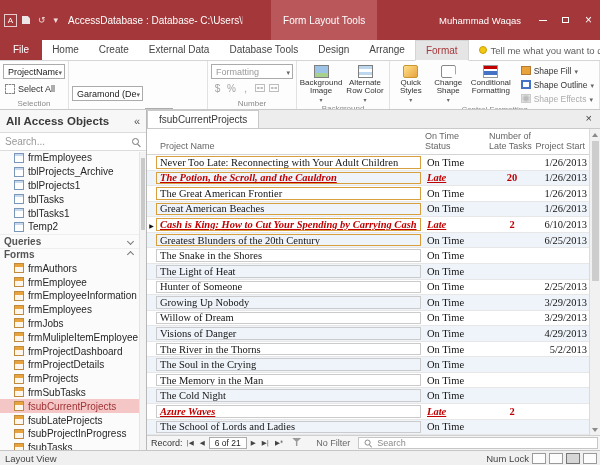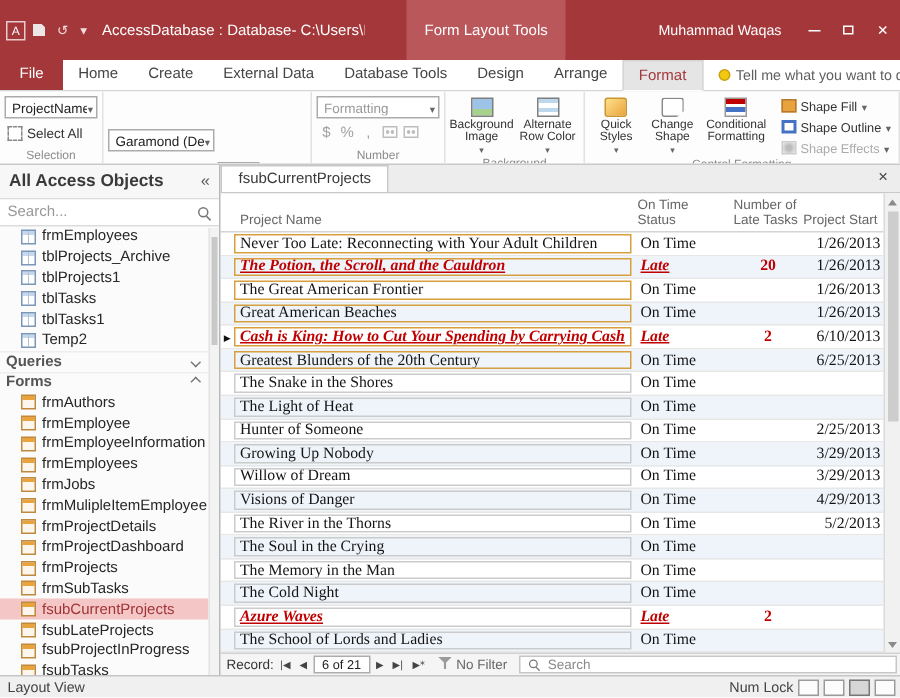--- a/index.html
+++ b/index.html
@@ -138,21 +138,21 @@
   .vspacer{flex:1;}
 
   .recordbar{flex:0 0 15px;background:#F5F5F5;border-top:1px solid #D0D0D0;display:flex;align-items:center;font-size:9px;color:#333;padding-left:4px;gap:2px;white-space:nowrap;}
   .rn{display:inline-flex;align-items:center;justify-content:center;height:12px;padding:0 2px;color:#444;font-size:6.5px;font-family:"DejaVu Sans",sans-serif;}
   .rn-first::after{content:"|◀";}
   .rn-prev::after{content:"◀";}
   .rn-next::after{content:"▶";}
   .rn-last::after{content:"▶|";}
   .rn-new::after{content:"▶*";}
   .rec-pos{background:#fff;border:1px solid #ACACAC;height:12px;line-height:11px;padding:0 5px;font-size:8.5px;color:#222;}
-  .filter-wrap{display:flex;gap:3px;margin-left:5px;color:#666;}
+  .filter-wrap{display:flex;gap:15px;margin-left:5px;color:#666;}
   .funnel{width:9px;height:8px;background:#9A9A9A;clip-path:polygon(0 0,100% 0,58% 45%,58% 100%,42% 100%,42% 45%);display:block;}
   .search-wrap{margin-left:6px;margin-right:2px;background:#fff;border:1px solid #C6C6C6;height:12px;display:flex;align-items:center;padding:0 4px;color:#8A8A8A;gap:4px;flex:1;}
 
   
   .statusbar{flex:0 0 15px;background:#F0F0F0;border-top:1px solid #C6C6C6;display:flex;align-items:center;font-size:9.5px;color:#444;padding:0 3px 0 5px;}
   .sb-right{margin-left:auto;display:flex;align-items:center;gap:3px;}
   .vicon{width:14px;height:11px;border:1px solid #9A9A9A;background:#FCFCFC;display:inline-block;}
   .vicon.active{background:#D6D6D6;border-color:#767676;}
 </style>
 </head>
@@ -391,25 +391,25 @@
         <div class="nav-item form">
           <span class="nav-icon form"></span>
           <span class="nav-label">frmJobs</span>
         </div>
         <div class="nav-item form">
           <span class="nav-icon form"></span>
           <span class="nav-label">frmMulipleItemEmployee</span>
         </div>
         <div class="nav-item form">
           <span class="nav-icon form"></span>
+          <span class="nav-label">frmProjectDashboard</span>
+        </div>
+        <div class="nav-item form">
+          <span class="nav-icon form"></span>
           <span class="nav-label">frmProjectDetails</span>
-        </div>
-        <div class="nav-item form">
-          <span class="nav-icon form"></span>
-          <span class="nav-label">frmProjectDashboard</span>
         </div>
         <div class="nav-item form">
           <span class="nav-icon form"></span>
           <span class="nav-label">frmProjects</span>
         </div>
         <div class="nav-item form">
           <span class="nav-icon form"></span>
           <span class="nav-label">frmSubTasks</span>
         </div>
         <div class="nav-item form selected">

